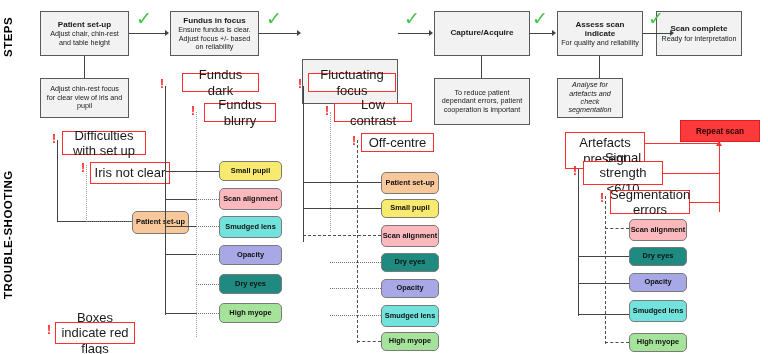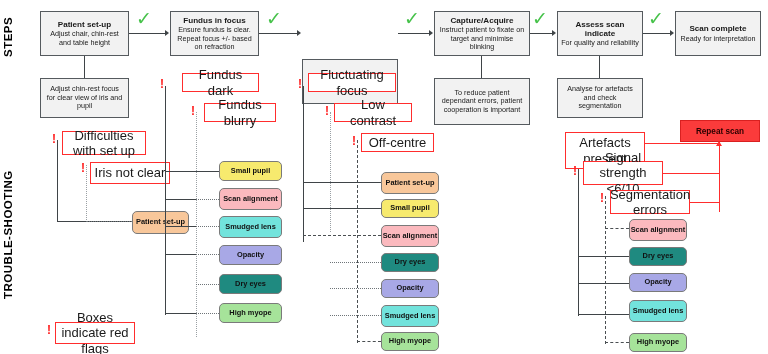--- a/index.html
+++ b/index.html
@@ -64,34 +64,33 @@
 
 <div class="vlabel" style="left:2px;top:6px;height:62px;font-size:11.5px;">STEPS</div>
 <div class="vlabel" style="left:2px;top:150px;height:170px;font-size:11.5px;">TROUBLE-SHOOTING</div>
 
 <div class="stepbox" style="left:40px;top:11px;width:89px;height:45px;">
   <div class="t">Patient set-up</div>
   <div class="s">Adjust chair, chin-rest and table height</div>
 </div>
 <div class="stepbox" style="left:170px;top:11px;width:89px;height:45px;">
   <div class="t">Fundus in focus</div>
-  <div class="s">Ensure fundus is clear. Repeat focus +/- based on refraction</div>
+  <div class="s">Ensure fundus is clear. Adjust focus +/- based on reliability</div>
 </div>
 <div class="stepbox" style="left:302px;top:11px;width:96px;height:45px;margin-top:48px;">
   <div class="t">Adjust B-Scan</div>
 </div>
 <div class="stepbox" style="left:434px;top:11px;width:96px;height:45px;">
   <div class="t">Capture/Acquire</div>
-  <div class="s">Instruct patient to fixate on target and minimise blinking</div>
 </div>
 <div class="stepbox" style="left:557px;top:11px;width:86px;height:45px;">
   <div class="t">Assess scan indicate</div>
   <div class="s">For quality and reliability</div>
 </div>
-<div class="stepbox" style="left:675px;top:11px;width:86px;height:45px;">
+<div class="stepbox" style="left:656px;top:11px;width:86px;height:45px;">
   <div class="t">Scan complete</div>
   <div class="s">Ready for interpretation</div>
 </div>
 
 <div class="ln" style="left:129px;top:33px;width:37px;height:1.3px;"></div>
 <div class="arrow ar-r" style="left:165px;top:30px;"></div>
 <div class="ln" style="left:259px;top:33px;width:39px;height:1.3px;"></div>
 <div class="arrow ar-r" style="left:297px;top:30px;"></div>
 <div class="ln" style="left:398px;top:33px;width:32px;height:1.3px;"></div>
 <div class="arrow ar-r" style="left:429px;top:30px;"></div>
@@ -110,21 +109,21 @@
 <div class="subbox" style="left:40px;top:78px;width:89px;height:40px;">
   <span>Adjust chin-rest focus for clear view of iris and pupil</span>
 </div>
 
 <div class="ln" style="left:481px;top:56px;width:1.3px;height:22px;"></div>
 <div class="subbox" style="left:434px;top:78px;width:96px;height:47px;">
   <span>To reduce patient dependant errors, patient cooperation is important</span>
 </div>
 
 <div class="ln" style="left:599px;top:56px;width:1.3px;height:22px;"></div>
-<div class="subbox" style="left:557px;top:78px;width:86px;height:40px;">
+<div class="subbox" style="left:557px;top:78px;width:66px;height:40px;font-style:italic;">
   <span>Analyse for artefacts and check segmentation</span>
 </div>
 
 <div class="repeat" style="left:680px;top:120px;width:80px;height:22px;">
   <span>Repeat  scan</span>
 </div>
 <div class="lnr" style="left:719px;top:142px;width:1.4px;height:70px;"></div>
 <div class="arrow ar-u-red" style="left:716px;top:141px;"></div>
 
 <div class="ln" style="left:57px;top:140px;width:1.4px;height:82px;"></div>

